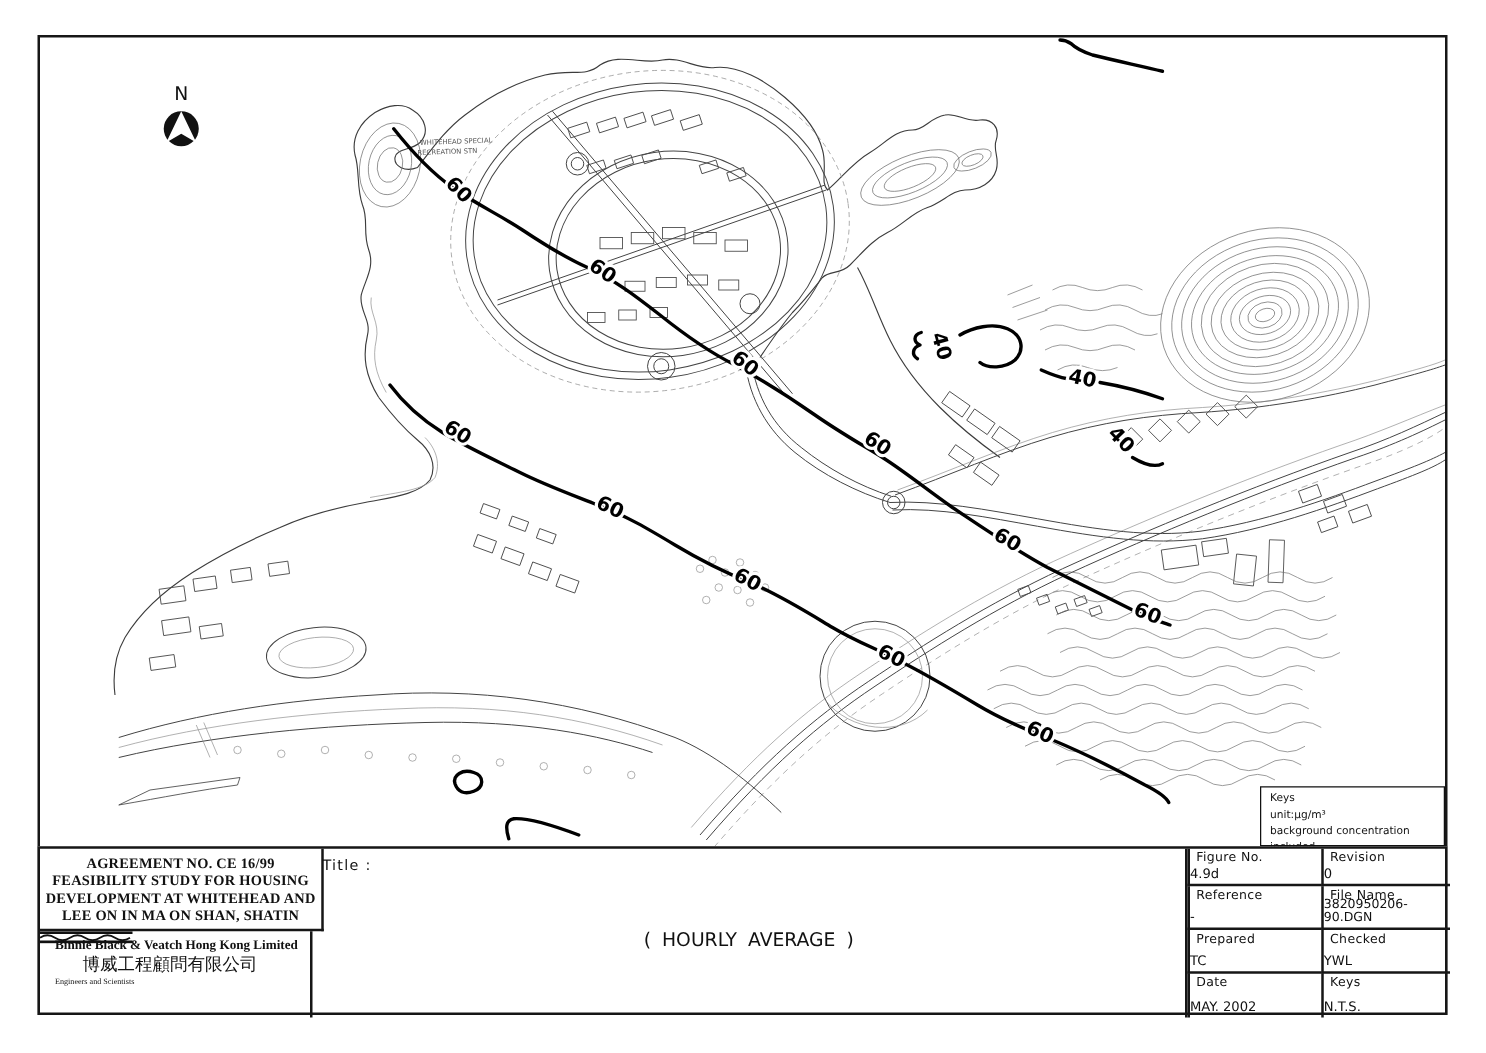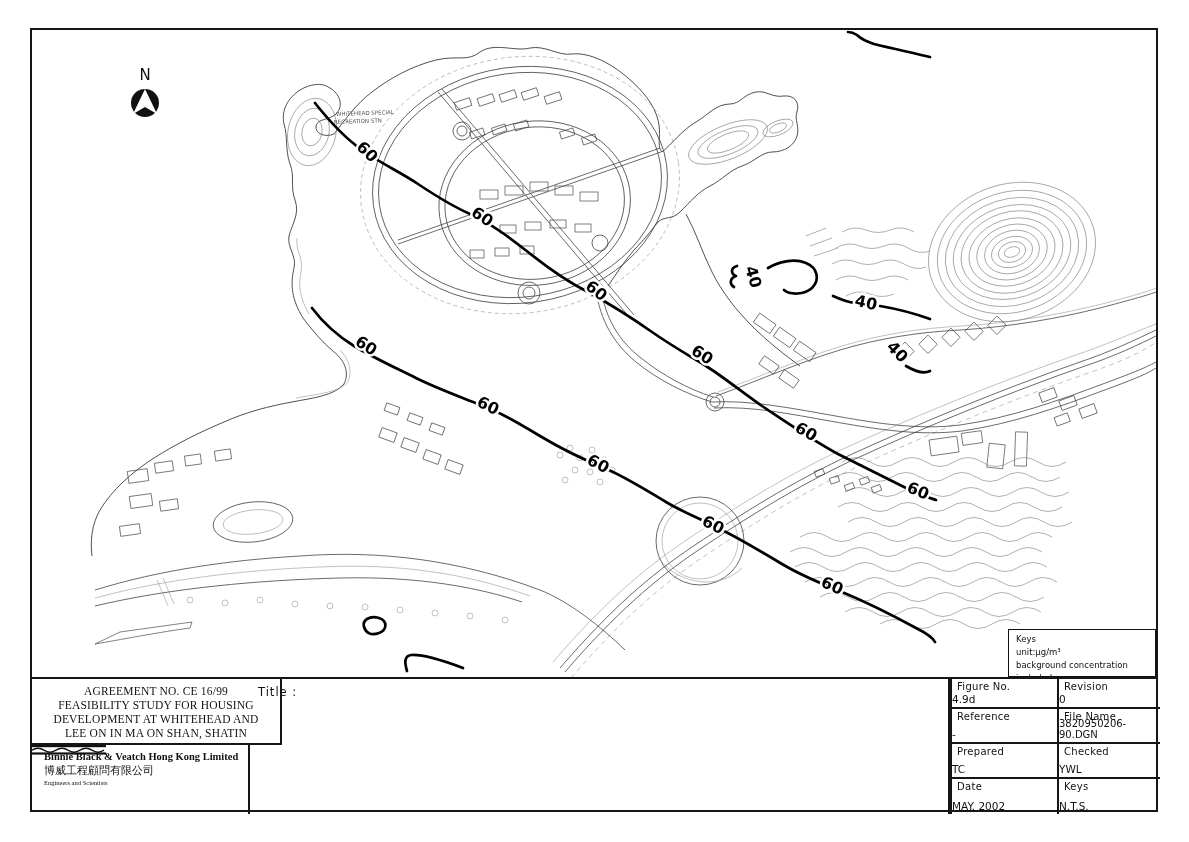--- a/index.html
+++ b/index.html
@@ -18,33 +18,33 @@
         paint-order:stroke;text-anchor:middle;}
   .tiny{font:5.5px "DejaVu Sans",sans-serif;fill:#555;stroke:none;}
   .nlab{font:15px "DejaVu Sans",sans-serif;fill:#111;text-anchor:middle;}
   
   .keys{position:absolute;left:1008px;top:629px;width:148px;height:48px;border:1.5px solid #111;
     box-sizing:border-box;background:#fff;padding:3px 6px 0 7px;font-size:8.5px;line-height:13px;}
   
   .tb{position:absolute;left:30px;top:677px;width:1128px;height:135px;box-sizing:border-box;
     border:2px solid #161616;background:#fff;}
   .cell{position:absolute;box-sizing:border-box;}
-  .proj{left:0;top:0;width:250px;height:66px;border-right:2px solid #161616;
+  .proj{left:0;top:0;width:227px;height:66px;border-right:2px solid #161616;
     border-bottom:2px solid #161616;text-align:center;padding-top:5px;
-    font-family:"Liberation Serif",serif;font-weight:normal;font-size:11.5px;line-height:14px;
+    font-family:"Liberation Serif",serif;font-weight:bold;font-size:11.5px;line-height:14px;
     letter-spacing:.2px;}
   .logo{left:0;top:66px;width:218px;height:69px;border-right:2px solid #161616;padding:4px 0 0 12px;
     font-family:"Liberation Serif",serif;}
   .logo-line1{font-weight:bold;font-size:17px;letter-spacing:.5px;}
   .logo-amp{font-style:italic;font-size:15px;margin-right:2px;}
   .logo-flag{display:inline-block;width:11px;height:11px;background:#111;border-radius:2px;
     vertical-align:1px;margin-left:3px;position:relative;}
   .logo-flag::after{content:"";position:absolute;left:2px;top:4px;width:7px;height:3px;background:#fff;}
   .logo-name{font-weight:bold;font-size:10.5px;margin-top:2px;}
-  .logo-zh{font-size:11px;margin-top:1px;}
+  .logo-zh{font-size:14px;margin-top:1px;margin-left:22px;}
   .logo-tag{font-size:6.5px;margin-top:1px;}
   .ttl{left:218px;top:0;width:700px;height:135px;border-right:2px solid #161616;}
   .ttl-label{position:absolute;left:8px;top:6px;font-size:11.5px;letter-spacing:1px;}
   .ttl-main{position:absolute;left:0;top:42px;width:100%;text-align:center;font-size:15px;
     letter-spacing:.2px;word-spacing:7px;white-space:nowrap;}
   .ttl-main sub{font-size:10px;}
   .ttl-sub{position:absolute;left:0;top:64px;width:100%;text-align:center;font-size:15px;
     word-spacing:4px;}
   .grid{left:918px;top:0;width:210px;height:135px;display:grid;
     grid-template-columns:107px 103px;grid-template-rows:30px 35px 35px 35px;}
@@ -333,20 +333,21 @@
       <path d="M0,5.2 q6,-4 12,0 t12,0 t12,0 t12,0 t12,0 t12,0" fill="none" stroke="#111" stroke-width="1.4"></path>
       <rect x="0" y="7.4" width="74" height="2.2" fill="#111"></rect>
     </svg>
     <div class="logo-name">Binnie Black &amp; Veatch Hong Kong Limited</div>
     <div class="logo-zh">博威工程顧問有限公司</div>
     <div class="logo-tag">Engineers and Scientists</div>
   </div>
 
   <div class="cell ttl">
     <div class="ttl-label">Title :</div>
+    <div class="ttl-sub">( HOURLY AVERAGE )</div>
   </div>
 
   <div class="cell grid">
     <div class="gc">
       <div class="gl">Figure No.</div>
       <div class="gv">4.9d</div>
     </div>
     <div class="gc">
       <div class="gl">Revision</div>
       <div class="gv">0</div>

